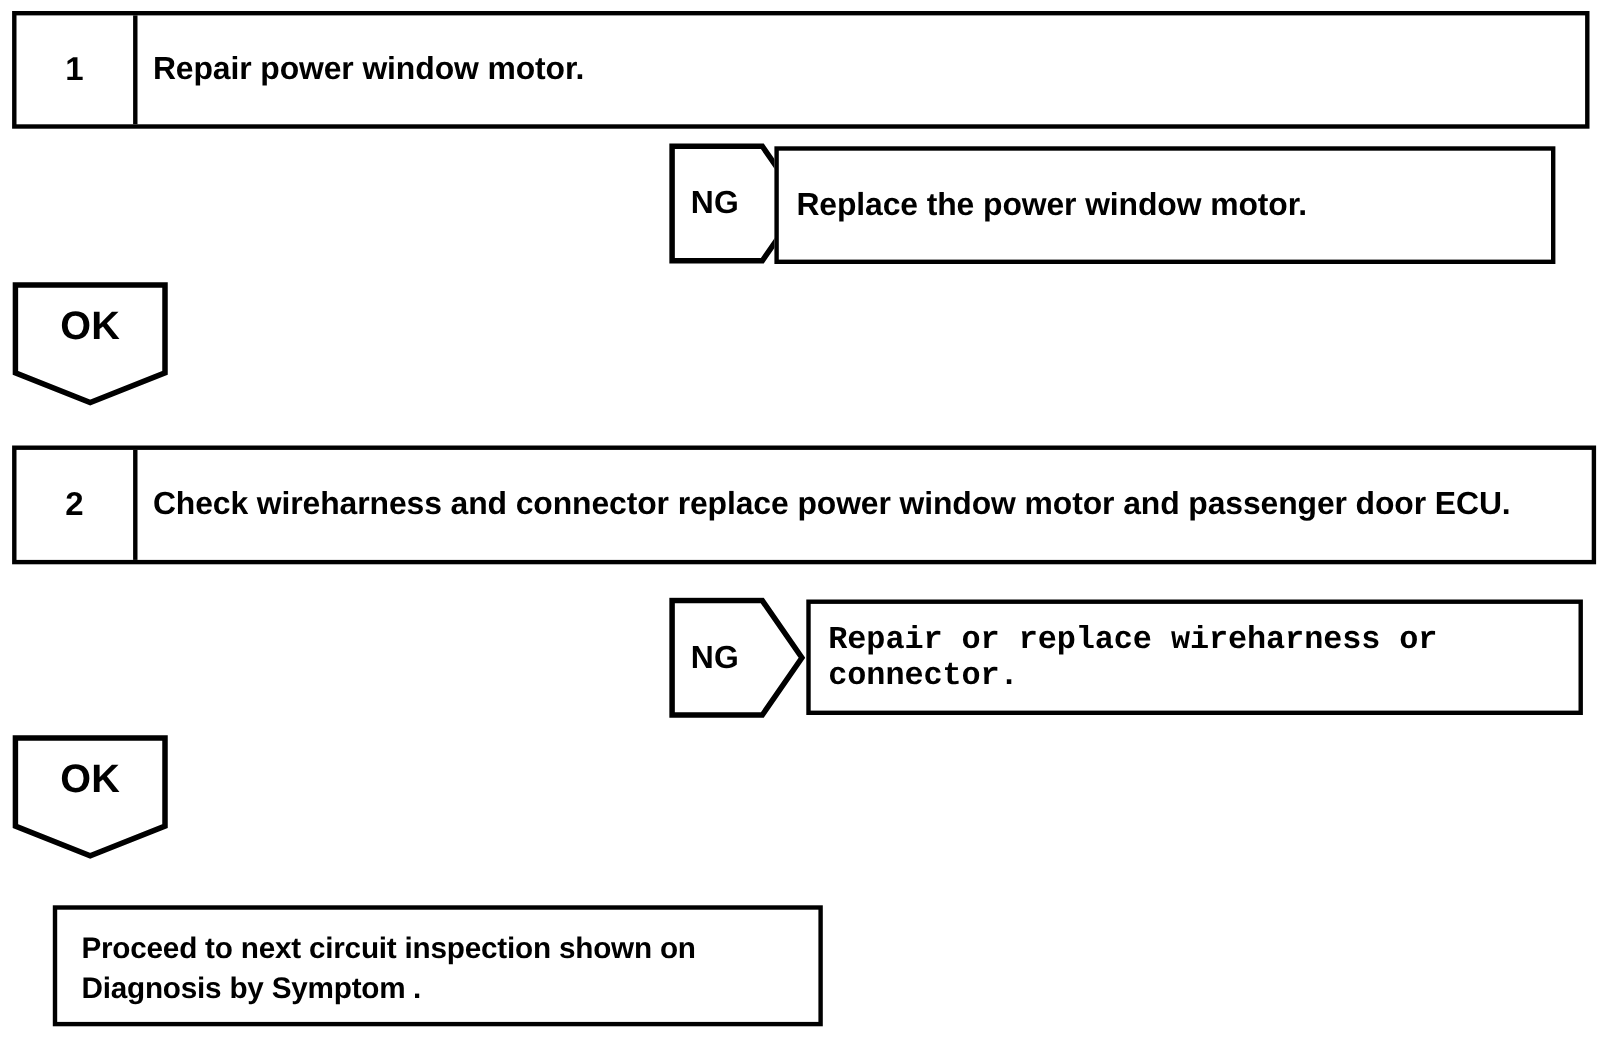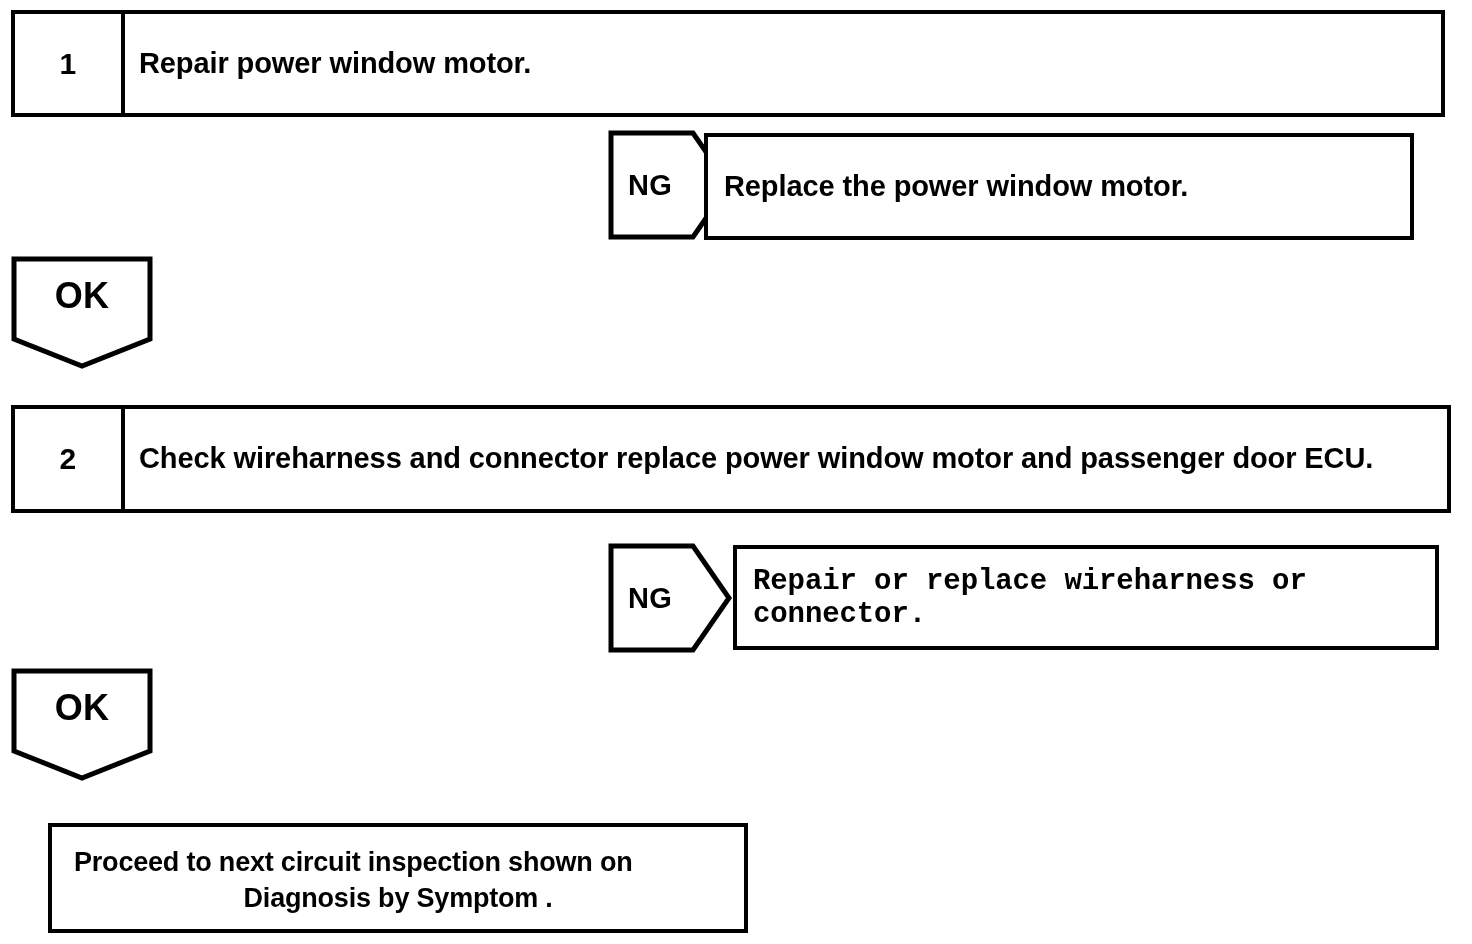--- a/index.html
+++ b/index.html
@@ -68,21 +68,21 @@
   .final-box {
     border: 4px solid #000;
     background: #fff;
     box-sizing: border-box;
     padding: 18px 22px 0 22px;
     font-size: 27px;
     font-weight: bold;
     line-height: 1.32;
     letter-spacing: -0.2px;
   }
-  .final-line2 { display: block; white-space: nowrap; text-align: center; }
+  .final-line2 { display: block; white-space: nowrap; }
   .final-period { display: inline-block; padding-left: 7px; }
 
   
   .ng-arrow {
     position: absolute;
   }
   .ng-arrow svg { display: block; }
   .ng-label {
     position: absolute;
     left: 0; top: 0;

